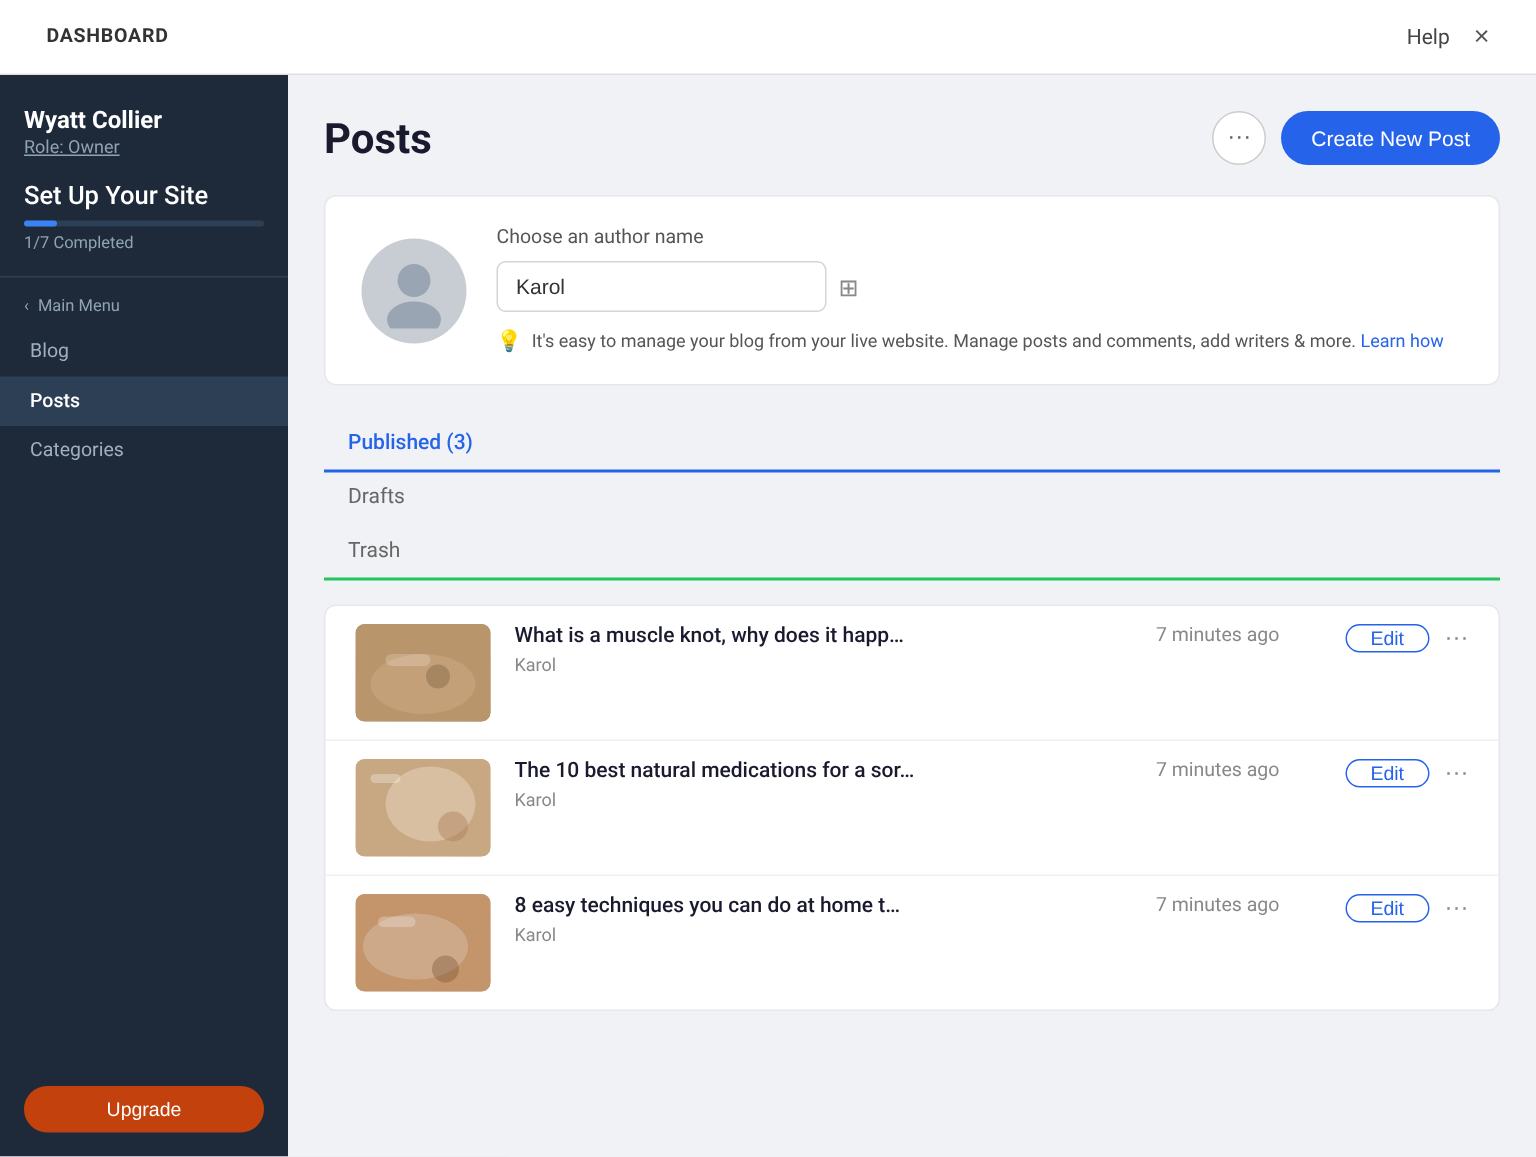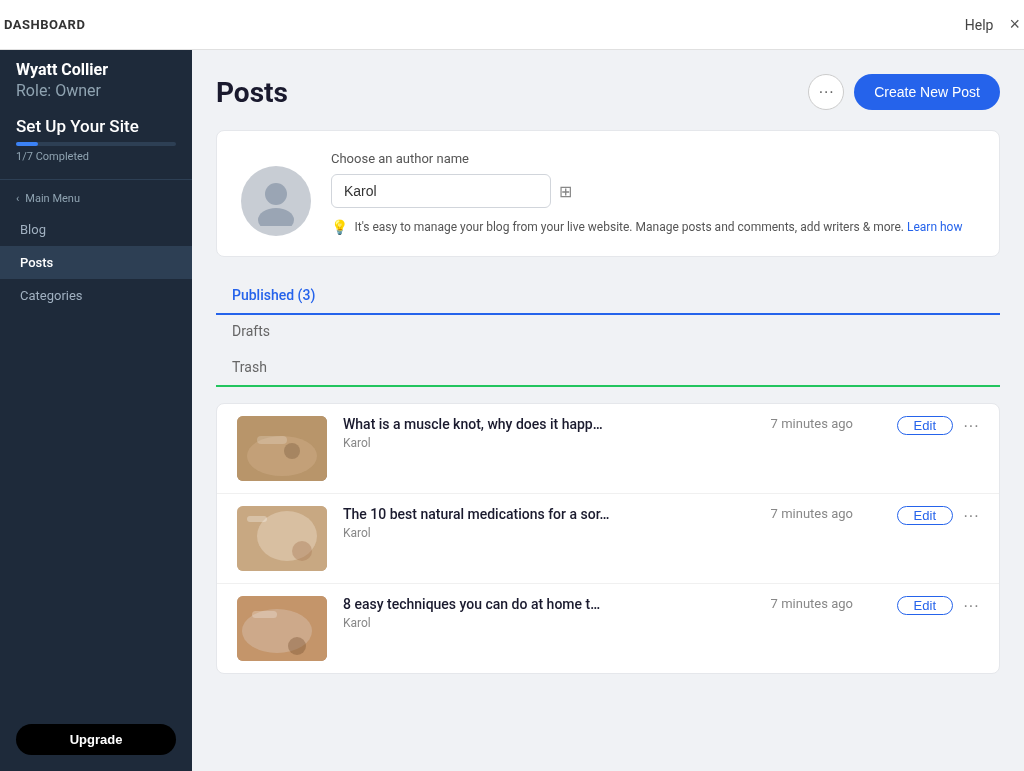--- a/index.html
+++ b/index.html
@@ -2,50 +2,50 @@
 <html><head>
   <meta charset="utf-8">
   <style>
     * { box-sizing: border-box; margin: 0; padding: 0; }
     body { font-family: -apple-system, BlinkMacSystemFont, 'Segoe UI', Roboto, sans-serif; background: #e8eaf0; width: 1024px; height: 771px; overflow: hidden; position: relative; }
 
     
     .top-bar {
       position: absolute; top: 0; left: 0; right: 0; height: 50px;
       background: #fff; display: flex; align-items: center; justify-content: space-between;
-      padding: 0 4px; border-bottom: 1px solid #e0e0e0; z-index: 10;
+      padding: 0 31px; border-bottom: 1px solid #e0e0e0; z-index: 10;
     }
     .top-bar-title { font-weight: 700; font-size: 13px; color: #333; letter-spacing: 0.5px; }
     .top-bar-right { display: flex; align-items: center; gap: 16px; }
     .top-bar-help { font-size: 14px; color: #444; cursor: pointer; }
     .top-bar-close { font-size: 18px; color: #555; cursor: pointer; background: none; border: none; }
 
     
     .sidebar {
-      position: absolute; top: 40px; left: 0; width: 192px; bottom: 0;
+      position: absolute; top: 50px; left: 0; width: 192px; bottom: 0;
       background: #1e2a3a; color: #fff; display: flex; flex-direction: column;
     }
     .sidebar-user { padding: 20px 16px 12px; }
     .sidebar-user-name { font-size: 16px; font-weight: 700; color: #fff; }
-    .sidebar-user-role { font-size: 16px; color: #8fa3b1; margin-top: 2px; }
+    .sidebar-user-role { font-size: 12px; color: #8fa3b1; margin-top: 2px; text-decoration: underline; }
     .sidebar-setup { padding: 4px 16px 12px; }
     .sidebar-setup-label { font-size: 17px; color: #fff; font-weight: 500; }
     .sidebar-progress-bar { height: 4px; background: #2d3f54; border-radius: 2px; margin-top: 6px; }
     .sidebar-progress-fill { height: 100%; width: 14%; background: #3b82f6; border-radius: 2px; }
     .sidebar-progress-text { font-size: 11px; color: #8fa3b1; margin-top: 4px; }
     .sidebar-divider { border: none; border-top: 1px solid #2d3f54; margin: 4px 0; }
     .sidebar-main-menu { padding: 8px 16px; display: flex; align-items: center; gap: 6px; color: #8fa3b1; font-size: 13px; cursor: pointer; }
     .sidebar-main-menu span { font-size: 11px; }
     .sidebar-nav { flex: 1; }
     .sidebar-nav-item { padding: 9px 20px; font-size: 13px; color: #a0b0c0; cursor: pointer; display: block; }
     .sidebar-nav-item.active { background: #2d3f54; color: #fff; font-weight: 500; }
     .sidebar-upgrade { padding: 16px; }
     .upgrade-btn {
-      background: #000000; color: #fff; border: none; border-radius: 20px;
-      padding: 8px 24px; font-size: 13px; font-weight: 700; cursor: pointer; width: 100%;
+      background: #c2410c; color: #fff; border: none; border-radius: 20px;
+      padding: 8px 24px; font-size: 13px; font-weight: 400; cursor: pointer; width: 100%;
     }
 
     
     .main {
       position: absolute; top: 50px; left: 192px; right: 0; bottom: 0;
       background: #f0f2f5; overflow-y: auto; padding: 24px;
     }
 
     
     .main-header { display: flex; align-items: center; justify-content: space-between; margin-bottom: 20px; }
@@ -57,21 +57,21 @@
       color: #666; font-size: 16px;
     }
     .create-btn {
       background: #2563eb; color: #fff; border: none; border-radius: 24px;
       padding: 10px 20px; font-size: 14px; font-weight: 500; cursor: pointer;
     }
 
     
     .author-card {
       background: #fff; border-radius: 8px; padding: 20px 24px;
-      display: flex; align-items: flex-end; gap: 20px; margin-bottom: 20px;
+      display: flex; align-items: center; gap: 20px; margin-bottom: 20px;
       border: 1px solid #e5e7eb;
     }
     .author-avatar {
       width: 70px; height: 70px; border-radius: 50%; background: #c8cdd4;
       display: flex; align-items: center; justify-content: center; flex-shrink: 0; overflow: hidden;
     }
     .author-avatar svg { width: 50px; height: 50px; }
     .author-info { flex: 1; }
     .author-label { font-size: 13px; color: #555; margin-bottom: 8px; }
     .author-input-row { display: flex; align-items: center; gap: 8px; }

